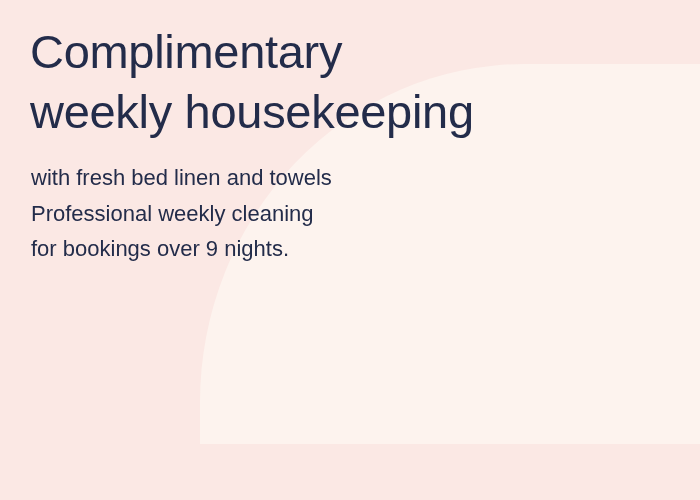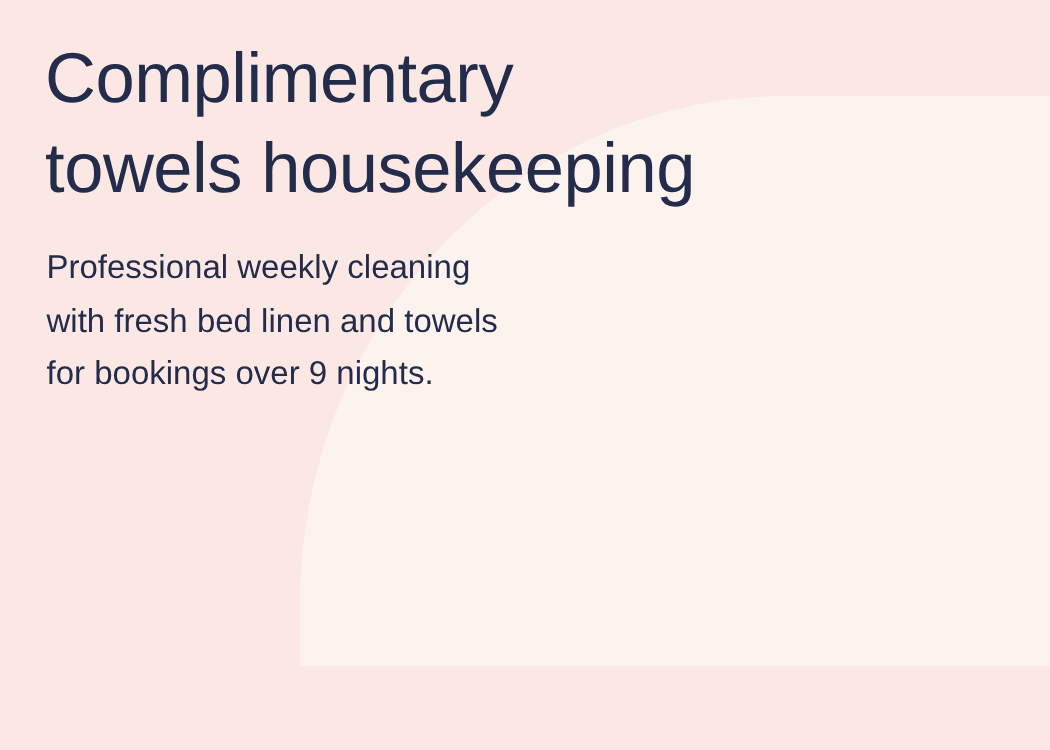--- a/index.html
+++ b/index.html
@@ -68,23 +68,23 @@
 <body>
 
 <div id="card">
 
   <div id="cream-shape"></div>
 
   <div id="content">
 
     <div id="headline">
       <span class="line">Complimentary</span>
-      <span class="line">towels housekeeping</span>
+      <span class="line">weekly housekeeping</span>
     </div>
 
     <div id="subcopy">
+      <span class="line">with fresh bed linen and towels</span>
       <span class="line">Professional weekly cleaning</span>
-      <span class="line">with fresh bed linen and towels</span>
       <span class="line">for bookings over 9 nights.</span>
     </div>
 
   </div>
 </div>
 
 </body></html>

